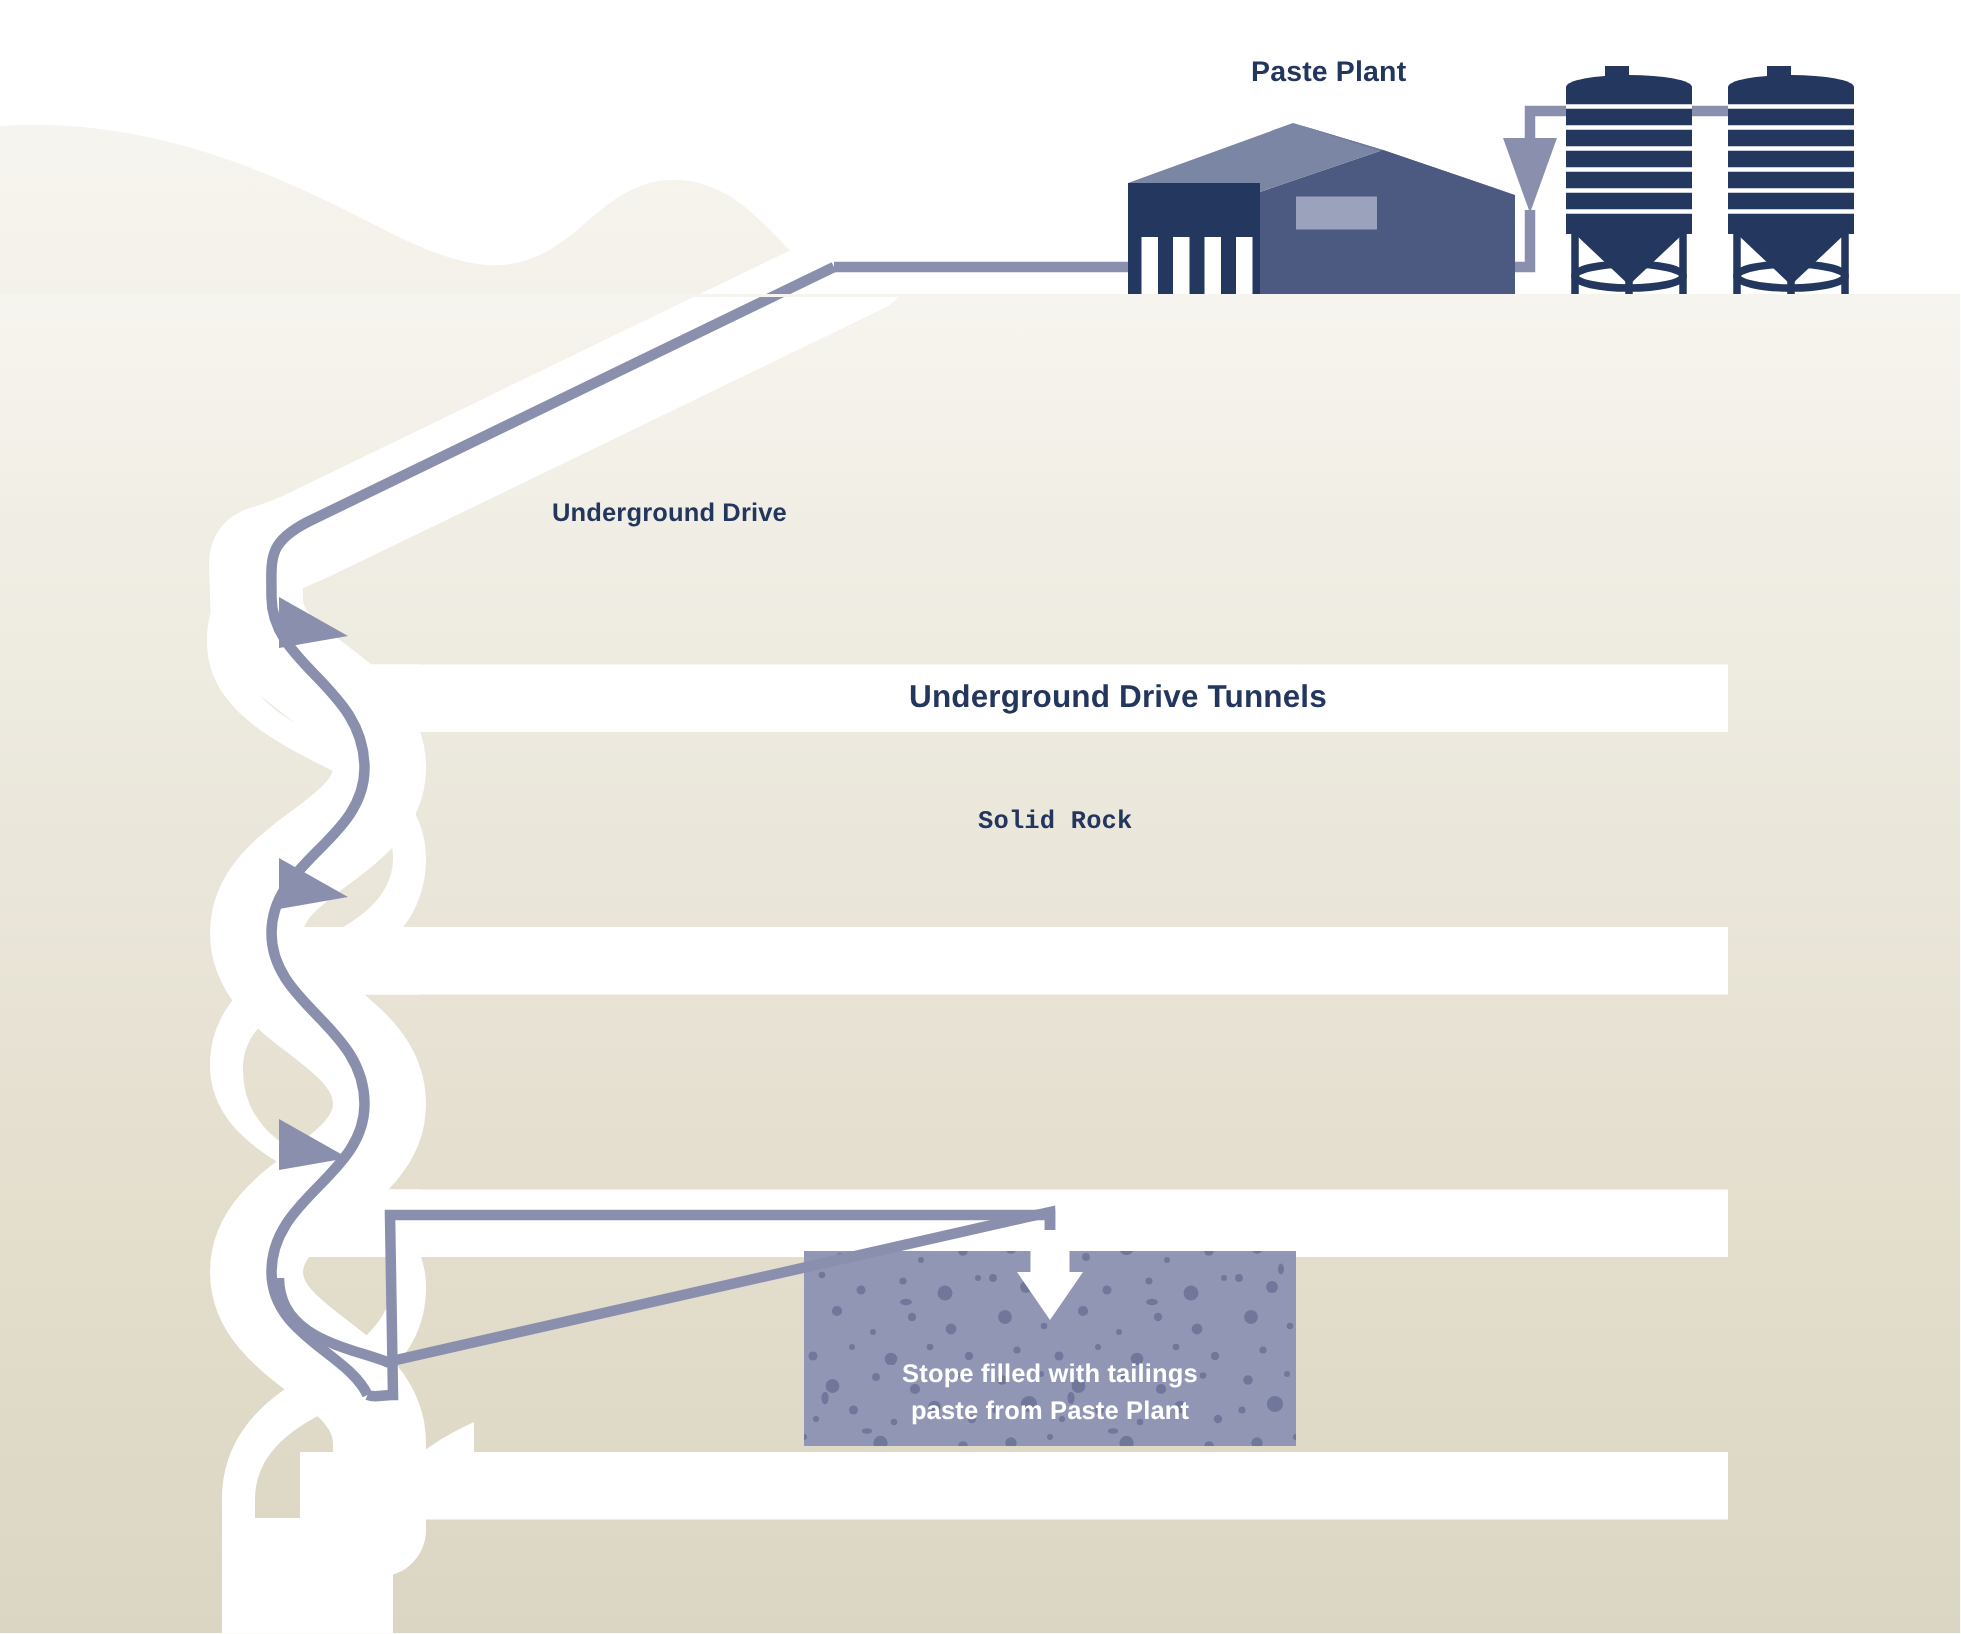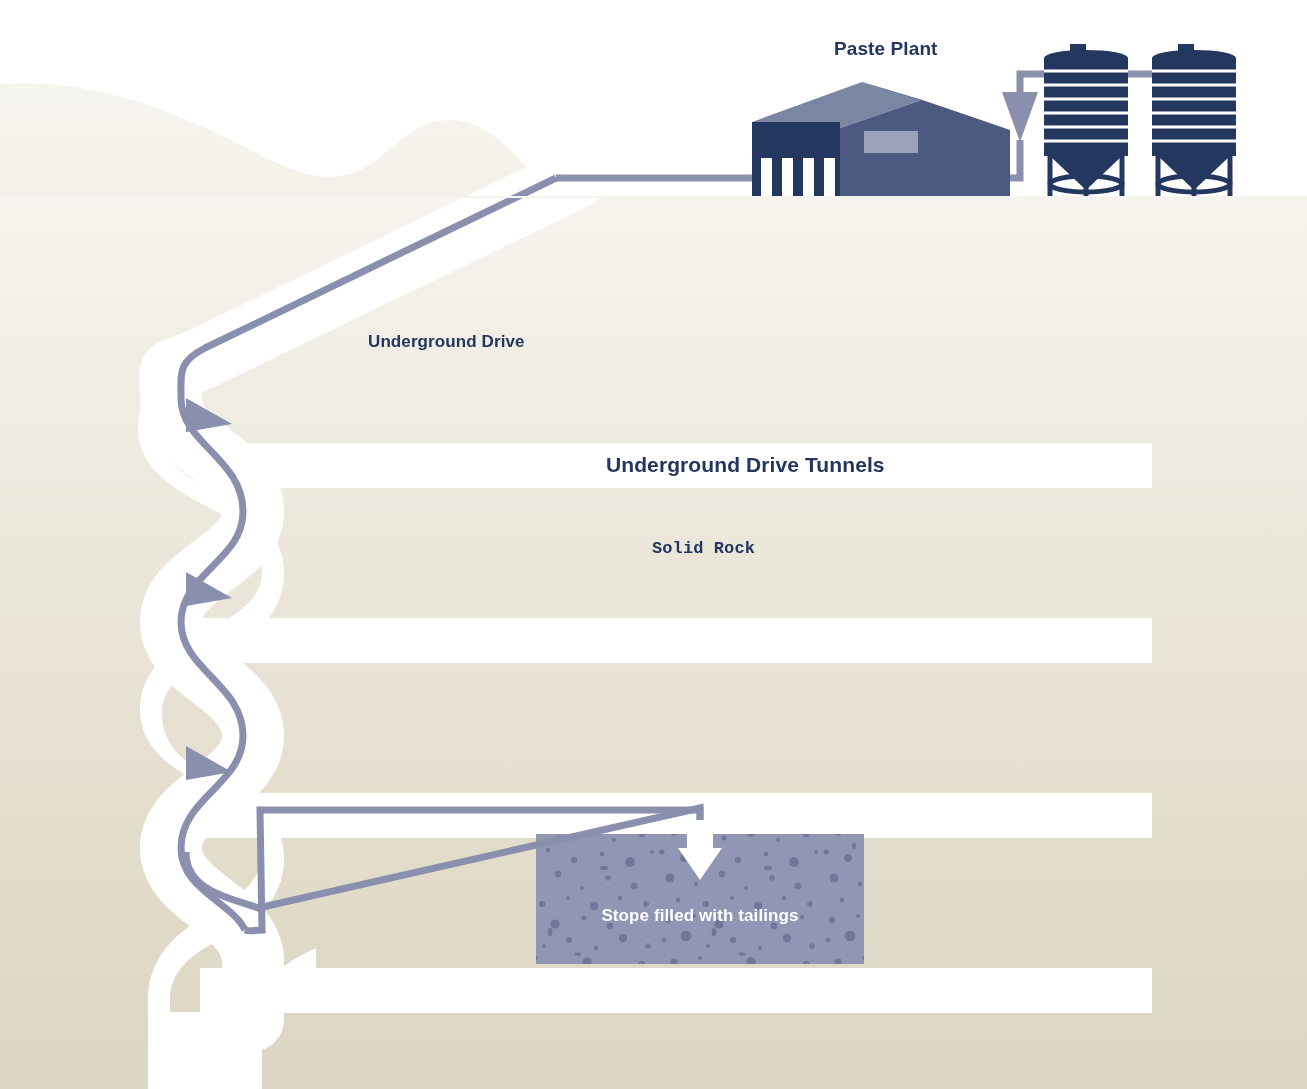--- a/index.html
+++ b/index.html
@@ -280,15 +280,16 @@
   <div class="lbl navy" id="lbl-paste-plant">Paste Plant</div>
 
   <div class="lbl navy" id="lbl-ug-drive">Underground Drive</div>
 
   <div class="lbl navy" id="lbl-ug-tunnels">Underground Drive Tunnels</div>
 
   <div class="lbl navy" id="lbl-solid-rock">Solid Rock</div>
 
   <div class="lbl white" id="lbl-stope">
     <div>Stope filled with tailings</div>
+    <div>paste from Paste Plant</div>
   </div>
 
 </div>
 
 </body></html>

